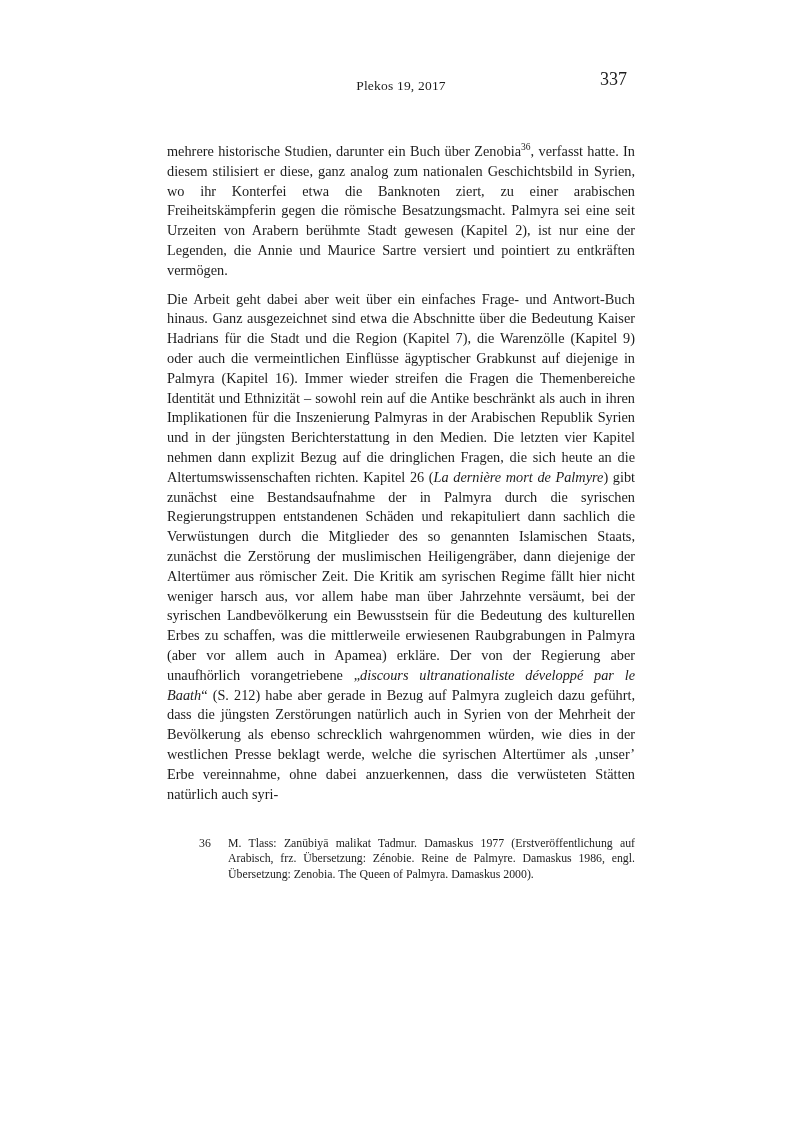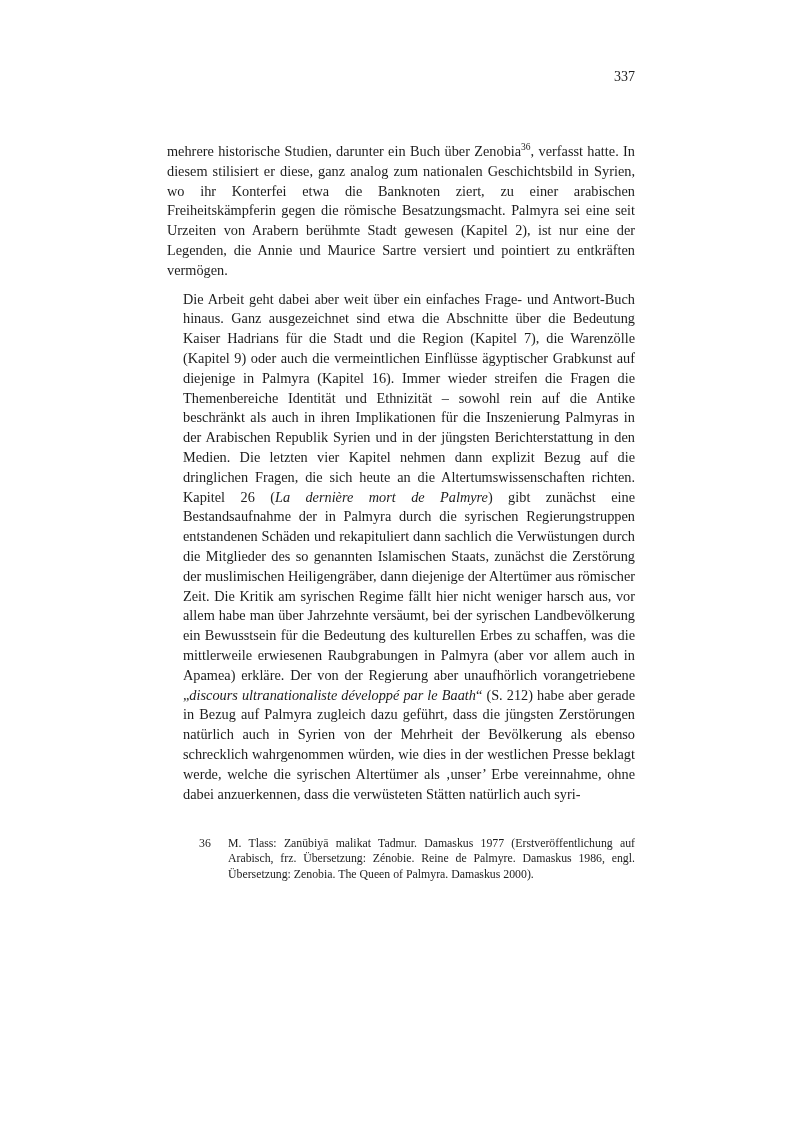--- a/index.html
+++ b/index.html
@@ -25,40 +25,39 @@
   }
   .journal-title {
     display: block;
     text-align: center;
     font-size: 13.5px;
     letter-spacing: 0.2px;
   }
   .page-number {
     position: absolute;
     top: -9px;
-    right: 0;
-    font-size: 14px;
+    right: 8px;
+    font-size: 18px;
   }
   .body-text {
     position: absolute;
     top: 142px;
     left: 167px;
     width: 468px;
     font-size: 14.3px;
     line-height: 19.8px;
     text-align: justify;
     hyphens: auto;
     -webkit-hyphens: auto;
   }
   .para {
     margin: 0 0 9px 0;
   }
   .para:last-child {
     margin-bottom: 0;
-    margin-left: 16px;
   }
   sup.fn-ref {
     font-size: 9.5px;
     line-height: 0;
     vertical-align: super;
   }
   .italic {
     font-style: italic;
   }
   .footnotes {
@@ -81,20 +80,21 @@
     left: 0;
     top: 0;
   }
 </style>
 </head>
 <body>
 
 <div class="page">
 
   <div class="header">
+    <span class="journal-title">Plekos 19, 2017</span>
     <span class="page-number">337</span>
   </div>
 
   <div class="body-text">
     <p class="para"><span>mehrere historische Studien, darunter ein Buch über Zenobia</span><sup class="fn-ref">36</sup><span>, verfasst hatte. In diesem stilisiert er diese, ganz analog zum nationalen Geschichtsbild in Syrien, wo ihr Konterfei etwa die Banknoten ziert, zu einer arabischen Freiheitskämpferin gegen die römische Besatzungsmacht. Palmyra sei eine seit Urzeiten von Arabern berühmte Stadt gewesen (Kapitel 2), ist nur eine der Legenden, die Annie und Maurice Sartre versiert und pointiert zu entkräften vermögen.</span></p>
     <p class="para"><span>Die Arbeit geht dabei aber weit über ein einfaches Frage- und Antwort-Buch hinaus. Ganz ausgezeichnet sind etwa die Abschnitte über die Bedeutung Kaiser Hadrians für die Stadt und die Region (Kapitel 7), die Warenzölle (Kapitel 9) oder auch die vermeintlichen Einflüsse ägyptischer Grabkunst auf diejenige in Palmyra (Kapitel 16). Immer wieder streifen die Fragen die Themenbereiche Identität und Ethnizität – sowohl rein auf die Antike beschränkt als auch in ihren Implikationen für die Inszenierung Palmyras in der Arabischen Republik Syrien und in der jüngsten Berichterstattung in den Medien. Die letzten vier Kapitel nehmen dann explizit Bezug auf die dringlichen Fragen, die sich heute an die Altertumswissenschaften richten. Kapitel 26 (</span><span class="italic">La dernière mort de Palmyre</span><span>) gibt zunächst eine Bestandsaufnahme der in Palmyra durch die syrischen Regierungstruppen entstandenen Schäden und rekapituliert dann sachlich die Verwüstungen durch die Mitglieder des so genannten Islamischen Staats, zunächst die Zerstörung der muslimischen Heiligengräber, dann diejenige der Altertümer aus römischer Zeit. Die Kritik am syrischen Regime fällt hier nicht weniger harsch aus, vor allem habe man über Jahrzehnte versäumt, bei der syrischen Landbevölkerung ein Bewusstsein für die Bedeutung des kulturellen Erbes zu schaffen, was die mittlerweile erwiesenen Raubgrabungen in Palmyra (aber vor allem auch in Apamea) erkläre. Der von der Regierung aber unaufhörlich vorangetriebene „</span><span class="italic">discours ultranationaliste développé par le Baath</span><span>“ (S. 212) habe aber gerade in Bezug auf Palmyra zugleich dazu geführt, dass die jüngsten Zerstörungen natürlich auch in Syrien von der Mehrheit der Bevölkerung als ebenso schrecklich wahrgenommen würden, wie dies in der westlichen Presse beklagt werde, welche die syrischen Altertümer als ‚unser’ Erbe vereinnahme, ohne dabei anzuerkennen, dass die verwüsteten Stätten natürlich auch syri-</span></p>
   </div>
 
   <div class="footnotes">
     <div class="footnote">

